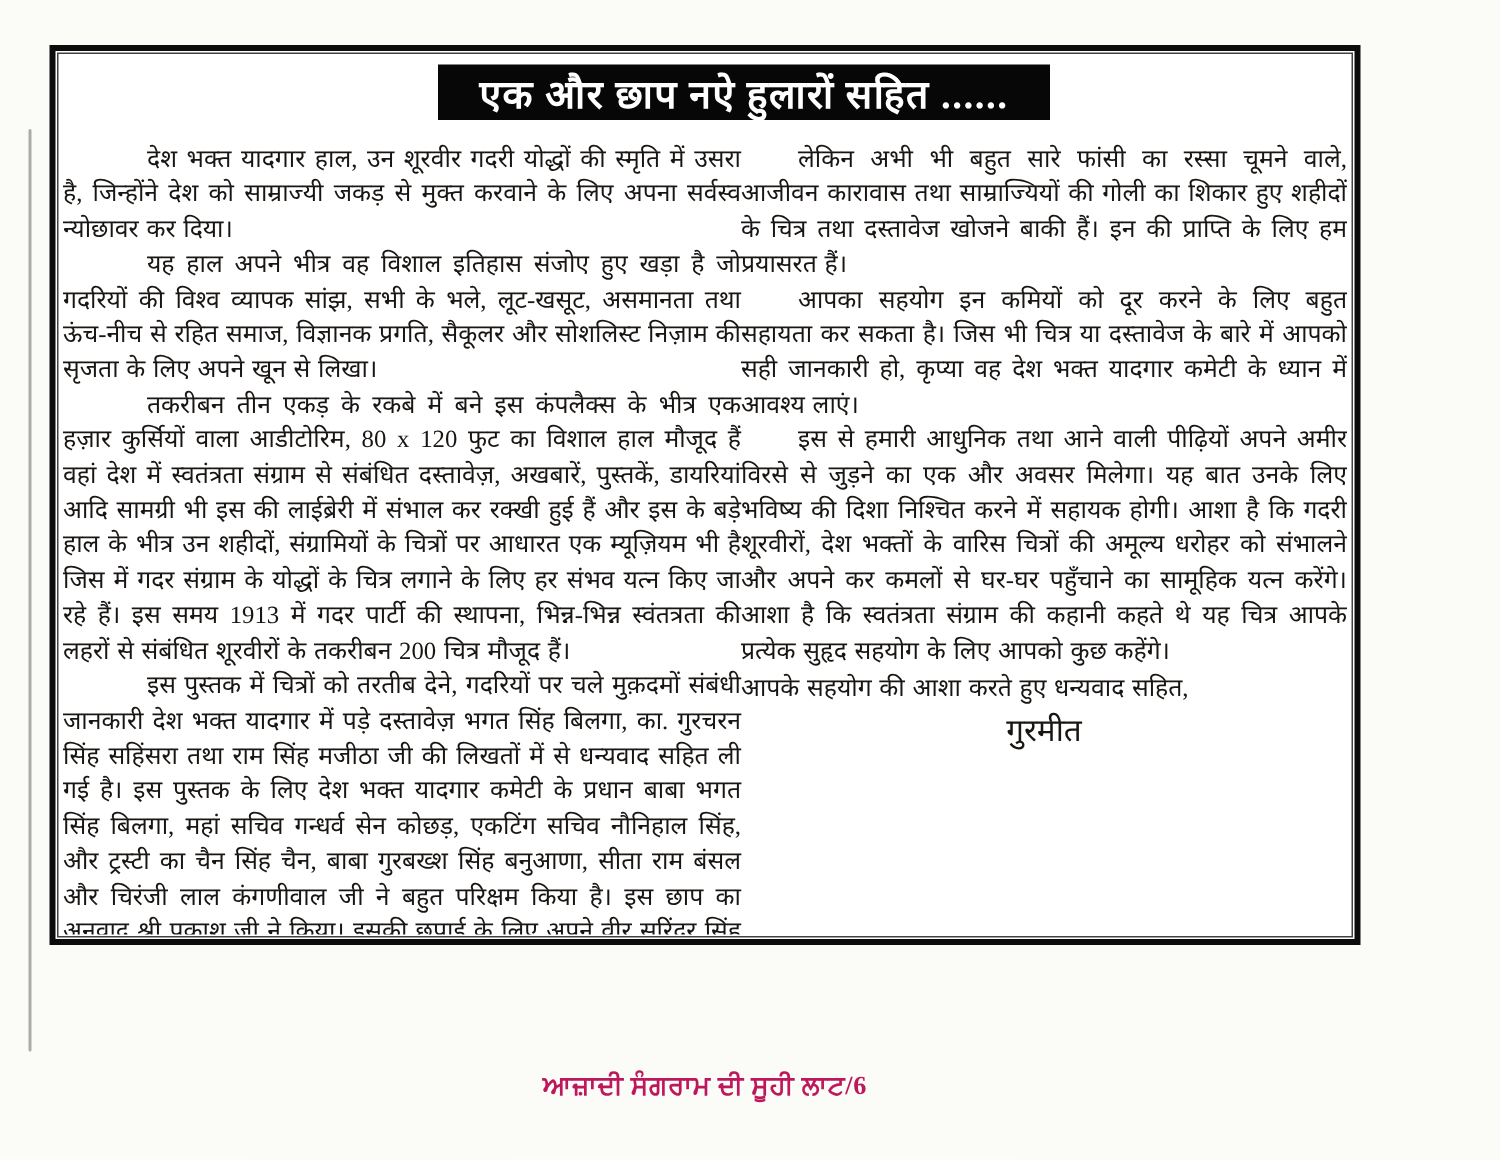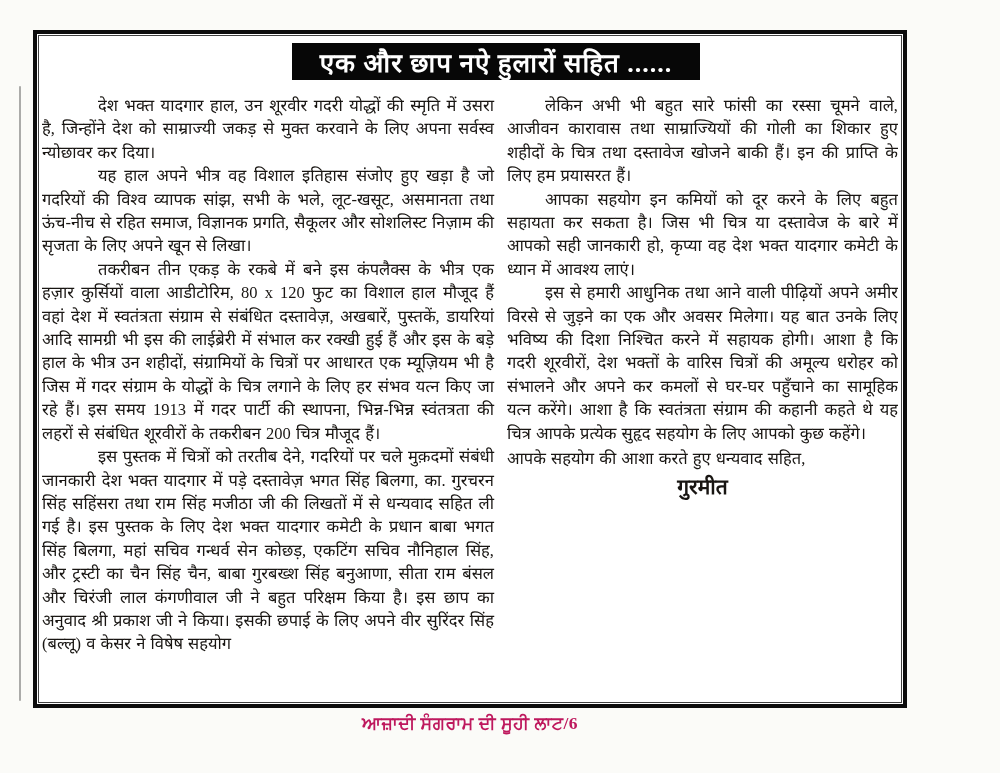--- a/index.html
+++ b/index.html
@@ -7,50 +7,50 @@
     width:1000px;height:773px;position:relative;overflow:hidden;
     background:#fbfbf8;
     font-family:"Liberation Serif","DejaVu Serif",serif;
     color:#181512;
   }
   .scan-edge{
     position:absolute;left:19px;top:86px;width:2px;height:615px;
     background:#4a4a4a;opacity:.45;border-radius:2px;
   }
   .frame{
-    position:absolute;left:33px;top:30px;width:874px;height:678px;
+    position:absolute;left:33px;top:30px;width:874px;height:600px;
     border:4px solid #0c0c0c;background:#ffffff;box-sizing:border-box;
   }
   .frame-inner{
     position:absolute;inset:1px;border:1px solid #414141;pointer-events:none;
   }
   .title-band{
     position:absolute;top:9px;left:50%;transform:translateX(-50%);margin-left:26px;
     min-width:380px;height:37px;background:#070707;color:#ffffff;
     display:flex;align-items:center;justify-content:center;
     font-weight:bold;font-size:26px;letter-spacing:1px;padding:0 14px;
     white-space:nowrap;
   }
   .cols{
     position:absolute;top:60px;left:5px;right:5px;bottom:3px;
-    display:flex;gap:13px;overflow:hidden;
+    display:flex;overflow:hidden;
   }
   .col{box-sizing:border-box;}
   .col-left{width:452px;flex:none;}
   .col-right{flex:1;}
   .col p{
     margin:0;text-align:justify;
     font-size:16.5px;line-height:23.4px;
     word-spacing:1px;
   }
   .col-left p.indent{text-indent:56px;}
   .col-right p.indent{text-indent:38px;}
   .closing-line{text-align:left;margin-top:2px !important;}
   .signature-name{
-    text-align:center !important;font-weight:bold;font-size:21px !important;
+    text-align:center !important;font-weight:normal;font-size:21px !important;
     line-height:26px !important;margin-top:3px !important;
   }
   .footer{
     position:absolute;top:713px;left:33px;width:874px;
     text-align:center;font-size:17.5px;font-weight:bold;color:#be185d;
     letter-spacing:.5px;
   }
 </style>
 </head>
 <body>

